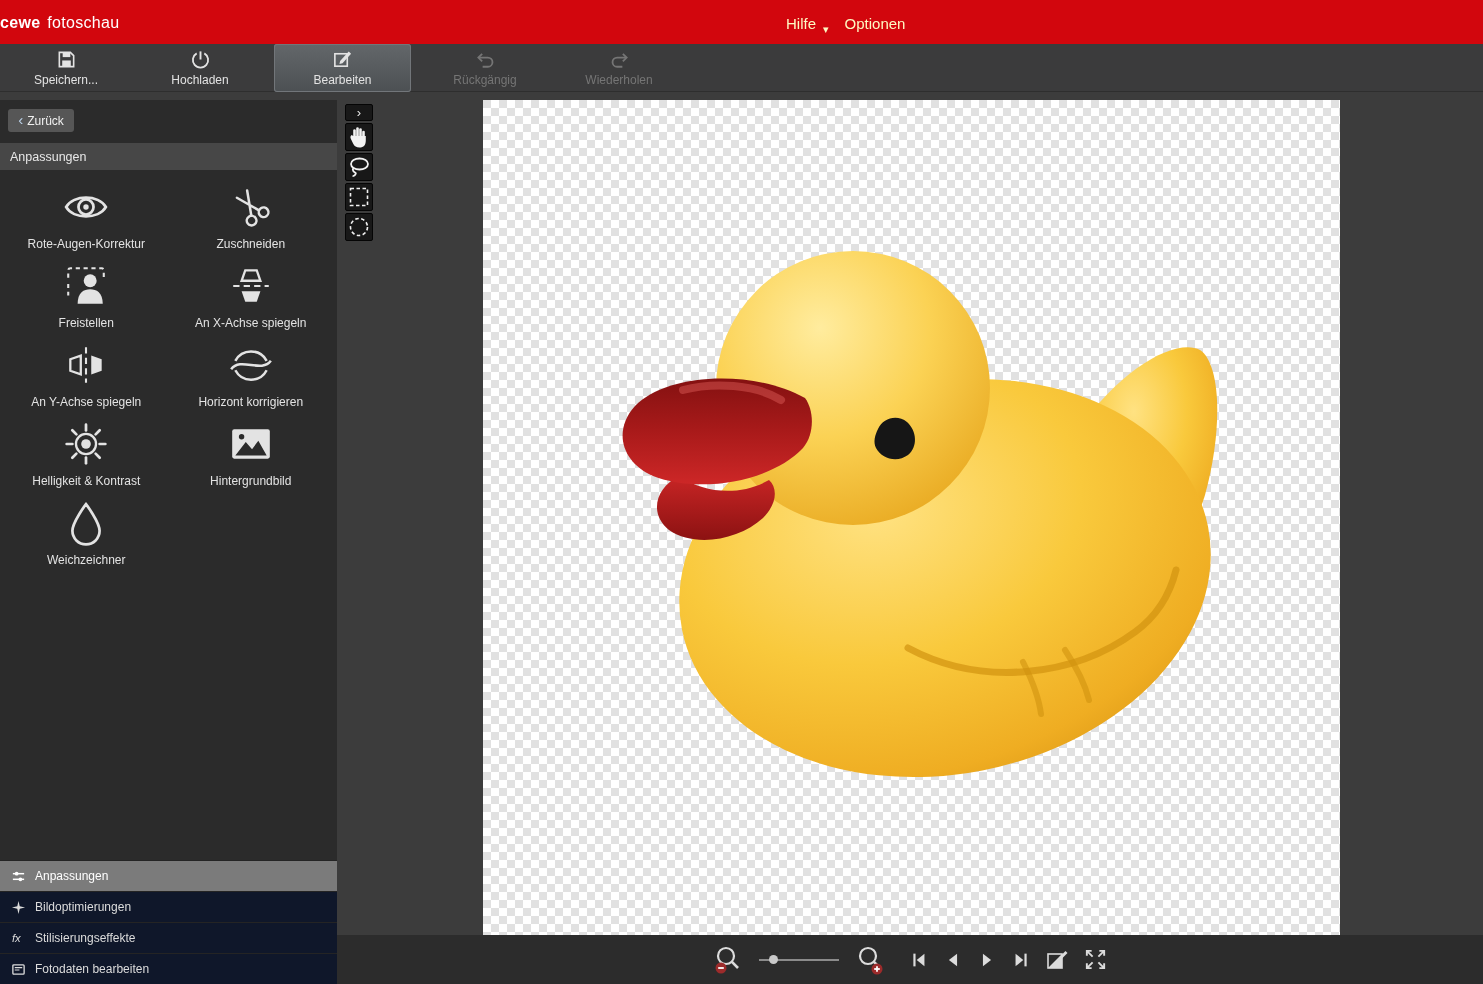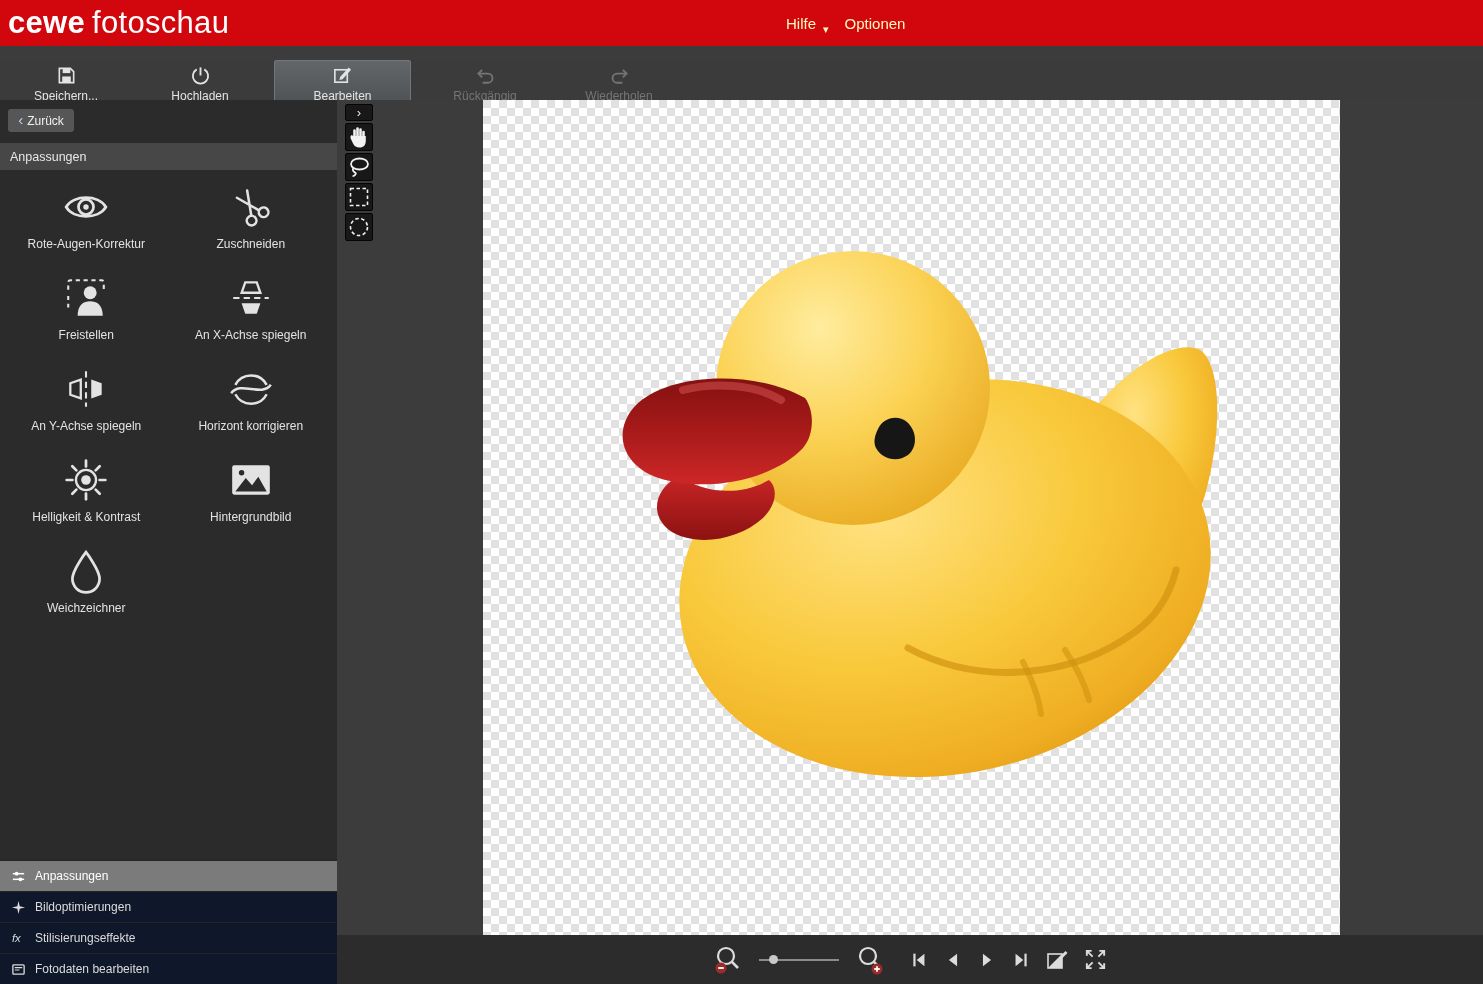--- a/index.html
+++ b/index.html
@@ -2,41 +2,41 @@
 <html><head>
 <meta charset="utf-8">
 <style>
   *{margin:0;padding:0;box-sizing:border-box}
   html,body{width:1483px;height:984px;overflow:hidden;background:#3c3c3c;
     font-family:"Liberation Sans","DejaVu Sans",sans-serif;}
   .app{position:relative;width:1483px;height:984px;color:#e3e3e3}
 
   
   .titlebar{position:absolute;top:0;left:0;right:0;height:46px;background:#d2060d;display:flex;align-items:center}
-  .brand{margin-left:8px;font-size:31px;color:#fff;letter-spacing:.3px;white-space:nowrap}
+  .brand{margin-left:0;font-size:16px;color:#fff;letter-spacing:.3px;white-space:nowrap}
   .brand-bold{font-weight:bold}
   .brand-light{font-weight:normal;margin-left:7px}
   .menubar{position:absolute;left:786px;top:0;height:46px;display:flex;align-items:center;color:#fef9c3;font-size:15px}
   .menu-item{cursor:default}
   .caret{font-size:11px;margin:12px 16px 0 7px}
 
   
-  .toolbar{position:absolute;top:60px;left:0;right:0;height:48px;background:#3b3b3c;display:flex;align-items:center;border-bottom:1px solid #2e2e2e}
+  .toolbar{position:absolute;top:44px;left:0;right:0;height:48px;background:#3b3b3c;display:flex;align-items:center;border-bottom:1px solid #2e2e2e}
   .tbtn{width:120px;height:48px;margin-right:14px;display:flex;flex-direction:column;align-items:center;justify-content:center;gap:3px;color:#e3e3e3;font-size:12px;border-radius:3px;cursor:default}
   .tbtn:first-child{margin-left:6px}
   .tbtn svg{display:block}
   .tbtn.active{width:137px;background:linear-gradient(#63676a,#4c5053);box-shadow:inset 0 0 0 1px #72767a}
   .tbtn.disabled{color:#757575}
 
   
   .sidebar{position:absolute;top:100px;left:0;width:337px;bottom:0;background:#2b2b2b;display:flex;flex-direction:column;z-index:2}
   .back-btn{margin:9px 0 0 8px;width:66px;height:23px;background:#565656;border-radius:3px;color:#f0f0f0;font-size:12px;display:flex;align-items:center;justify-content:center;gap:4px;cursor:default}
   .back-btn .chev{font-size:15px;line-height:1;margin-top:-2px;color:#bcd3ea}
   .section-header{margin-top:11px;height:27px;background:#474747;color:#e8e8e8;font-size:12.5px;display:flex;align-items:center;padding-left:10px}
-  .tools-grid{display:grid;grid-template-columns:1fr 1fr;row-gap:24px;padding:14px 4px}
+  .tools-grid{display:grid;grid-template-columns:1fr 1fr;row-gap:12px;padding:14px 4px}
   .tool-cell{display:flex;flex-direction:column;align-items:center;gap:7px;color:#e3e3e3;font-size:12px;text-align:center;cursor:default}
   .tool-cell svg{width:46px;height:46px}
   .categories{margin-top:auto}
   .cat{height:31px;display:flex;align-items:center;gap:9px;padding-left:11px;background:#0f172a;border-top:1px solid #242424;color:#dcdcdc;font-size:12px;cursor:default}
   .cat svg{width:15px;height:15px;flex:none}
   .cat.selected{background:#7b7b7b;color:#fff}
 
   
   .workspace{position:absolute;top:100px;left:337px;right:0;bottom:0;background:#3c3c3c}
   .canvas{position:absolute;left:146px;top:0;width:857px;height:835px;

